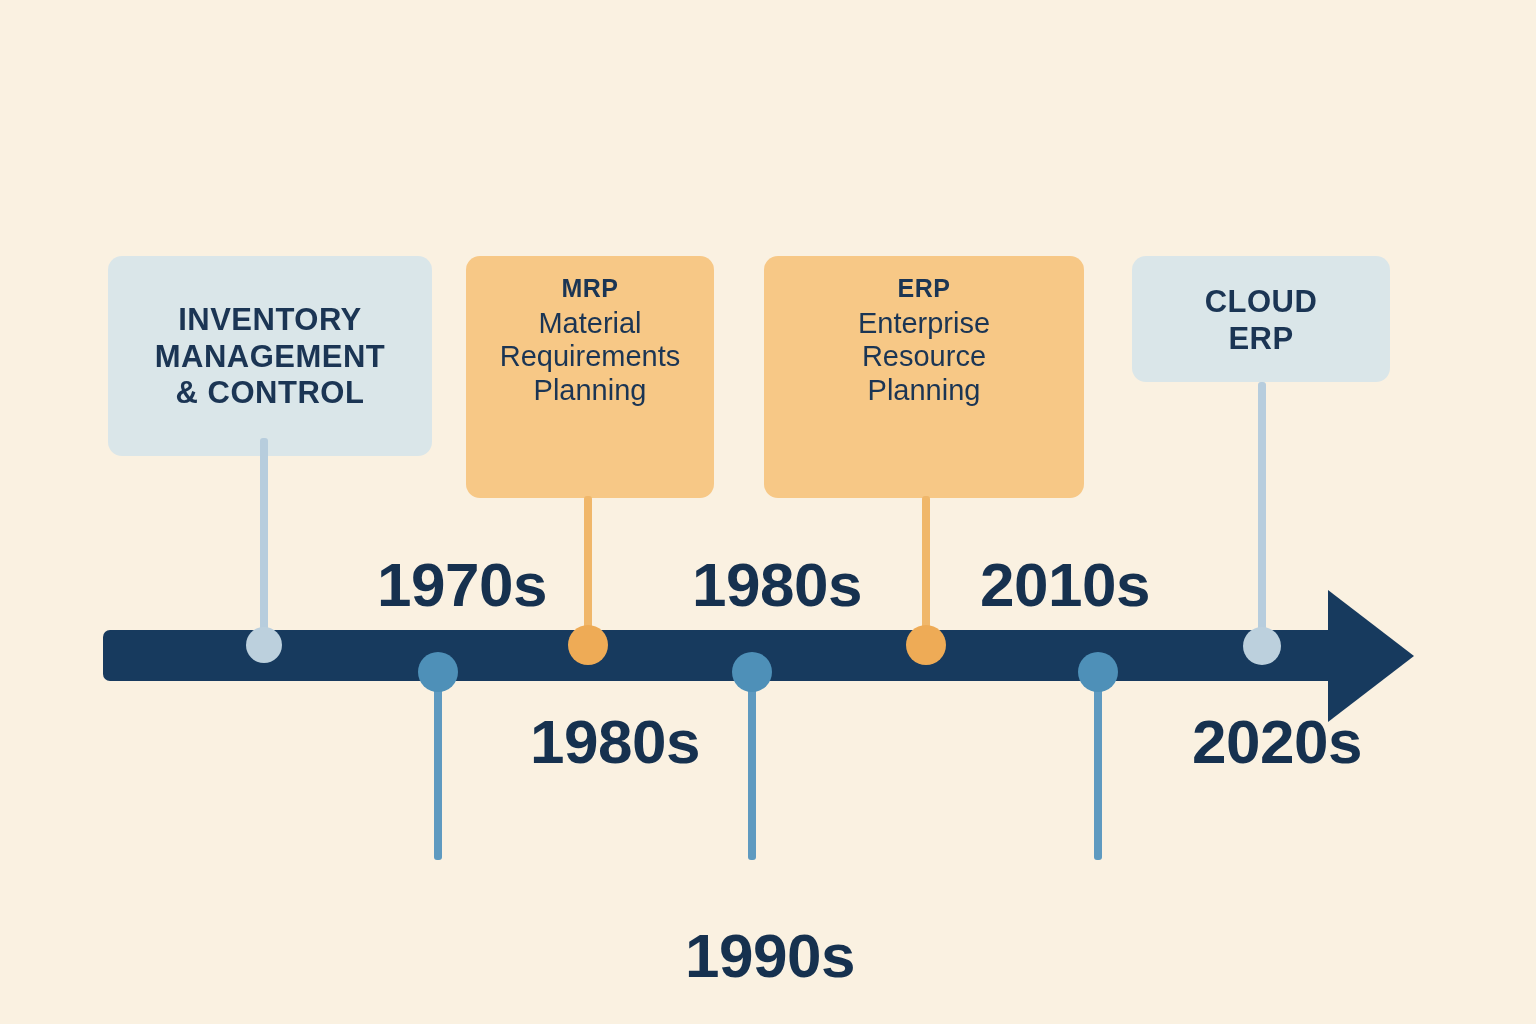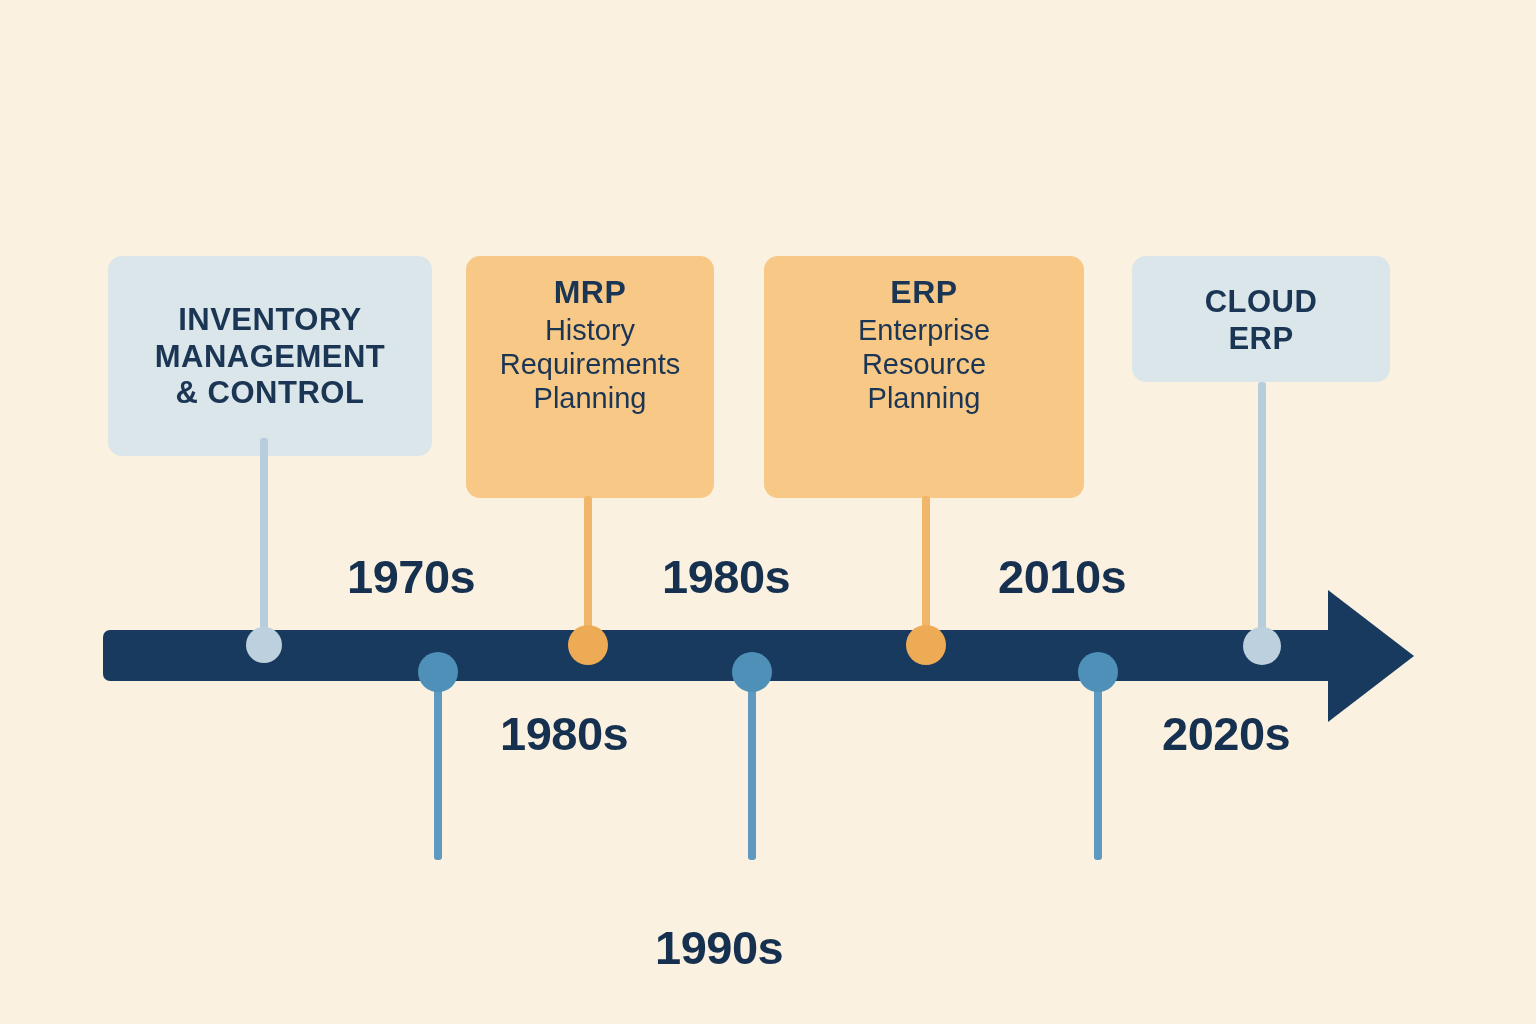--- a/index.html
+++ b/index.html
@@ -46,21 +46,21 @@
     flex-direction: column;
     align-items: center;
     justify-content: flex-start;
     padding: 18px 14px 16px 14px;
     color: #1b3554;
   }
   .card-light { background: #dae6e9; }
   .card-orange { background: #f7c886; }
 
   .card-heading {
-    font-size: 32px;
+    font-size: 25px;
     font-weight: bold;
     letter-spacing: 0.5px;
     line-height: 1.14;
     text-align: center;
     white-space: pre-line;
     color: #1b3554;
   }
 
   .card-sub {
     font-size: 29px;
@@ -152,43 +152,43 @@
     position: absolute;
     border-radius: 50%;
   }
   .dot-lightblue { background: #bcd0dd; }
   .dot-orange    { background: #eeab56; }
   .dot-midblue   { background: #4e90b8; }
 
   
   .decade {
     position: absolute;
-    font-size: 47px;
+    font-size: 62px;
     font-weight: bold;
     color: #16314f;
     white-space: nowrap;
-    text-align: left;
+    text-align: right;
     letter-spacing: -0.5px;
   }
 </style>
 </head>
 <body>
 
 <div id="stage">
 
 
   <div class="card card-light" id="card-inventory">
     <div class="card-heading">INVENTORY
 MANAGEMENT
 &amp; CONTROL</div>
   </div>
 
   <div class="card card-orange" id="card-mrp">
     <div class="card-heading">MRP</div>
-    <div class="card-sub">History
+    <div class="card-sub">Material
 Requirements
 Planning</div>
   </div>
 
   <div class="card card-orange" id="card-erp">
     <div class="card-heading">ERP</div>
     <div class="card-sub">Enterprise
 Resource
 Planning</div>
   </div>
@@ -227,21 +227,21 @@
   <div class="dot dot-orange" style="left:906px; top:625px; width:40px; height:40px;"></div>
 
   <div class="dot dot-midblue" style="left:1078px; top:652px; width:40px; height:40px;"></div>
 
   <div class="dot dot-lightblue" style="left:1243px; top:627px; width:38px; height:38px;"></div>
 
   <div class="decade" style="left:347px; top:549px; width:200px;">1970s</div>
 
   <div class="decade" style="left:662px; top:549px; width:200px;">1980s</div>
 
-  <div class="decade" style="left:998px; top:549px; width:200px;">2010s</div>
+  <div class="decade" style="left:950px; top:549px; width:200px;">2010s</div>
 
 
   <div class="decade" style="left:500px; top:706px; width:200px;">1980s</div>
 
 
   <div class="decade" style="left:1162px; top:706px; width:200px;">2020s</div>
 
   <div class="decade" style="left:655px; top:876px; width:200px;margin-top:44px;">1990s</div>
 
 </div>

